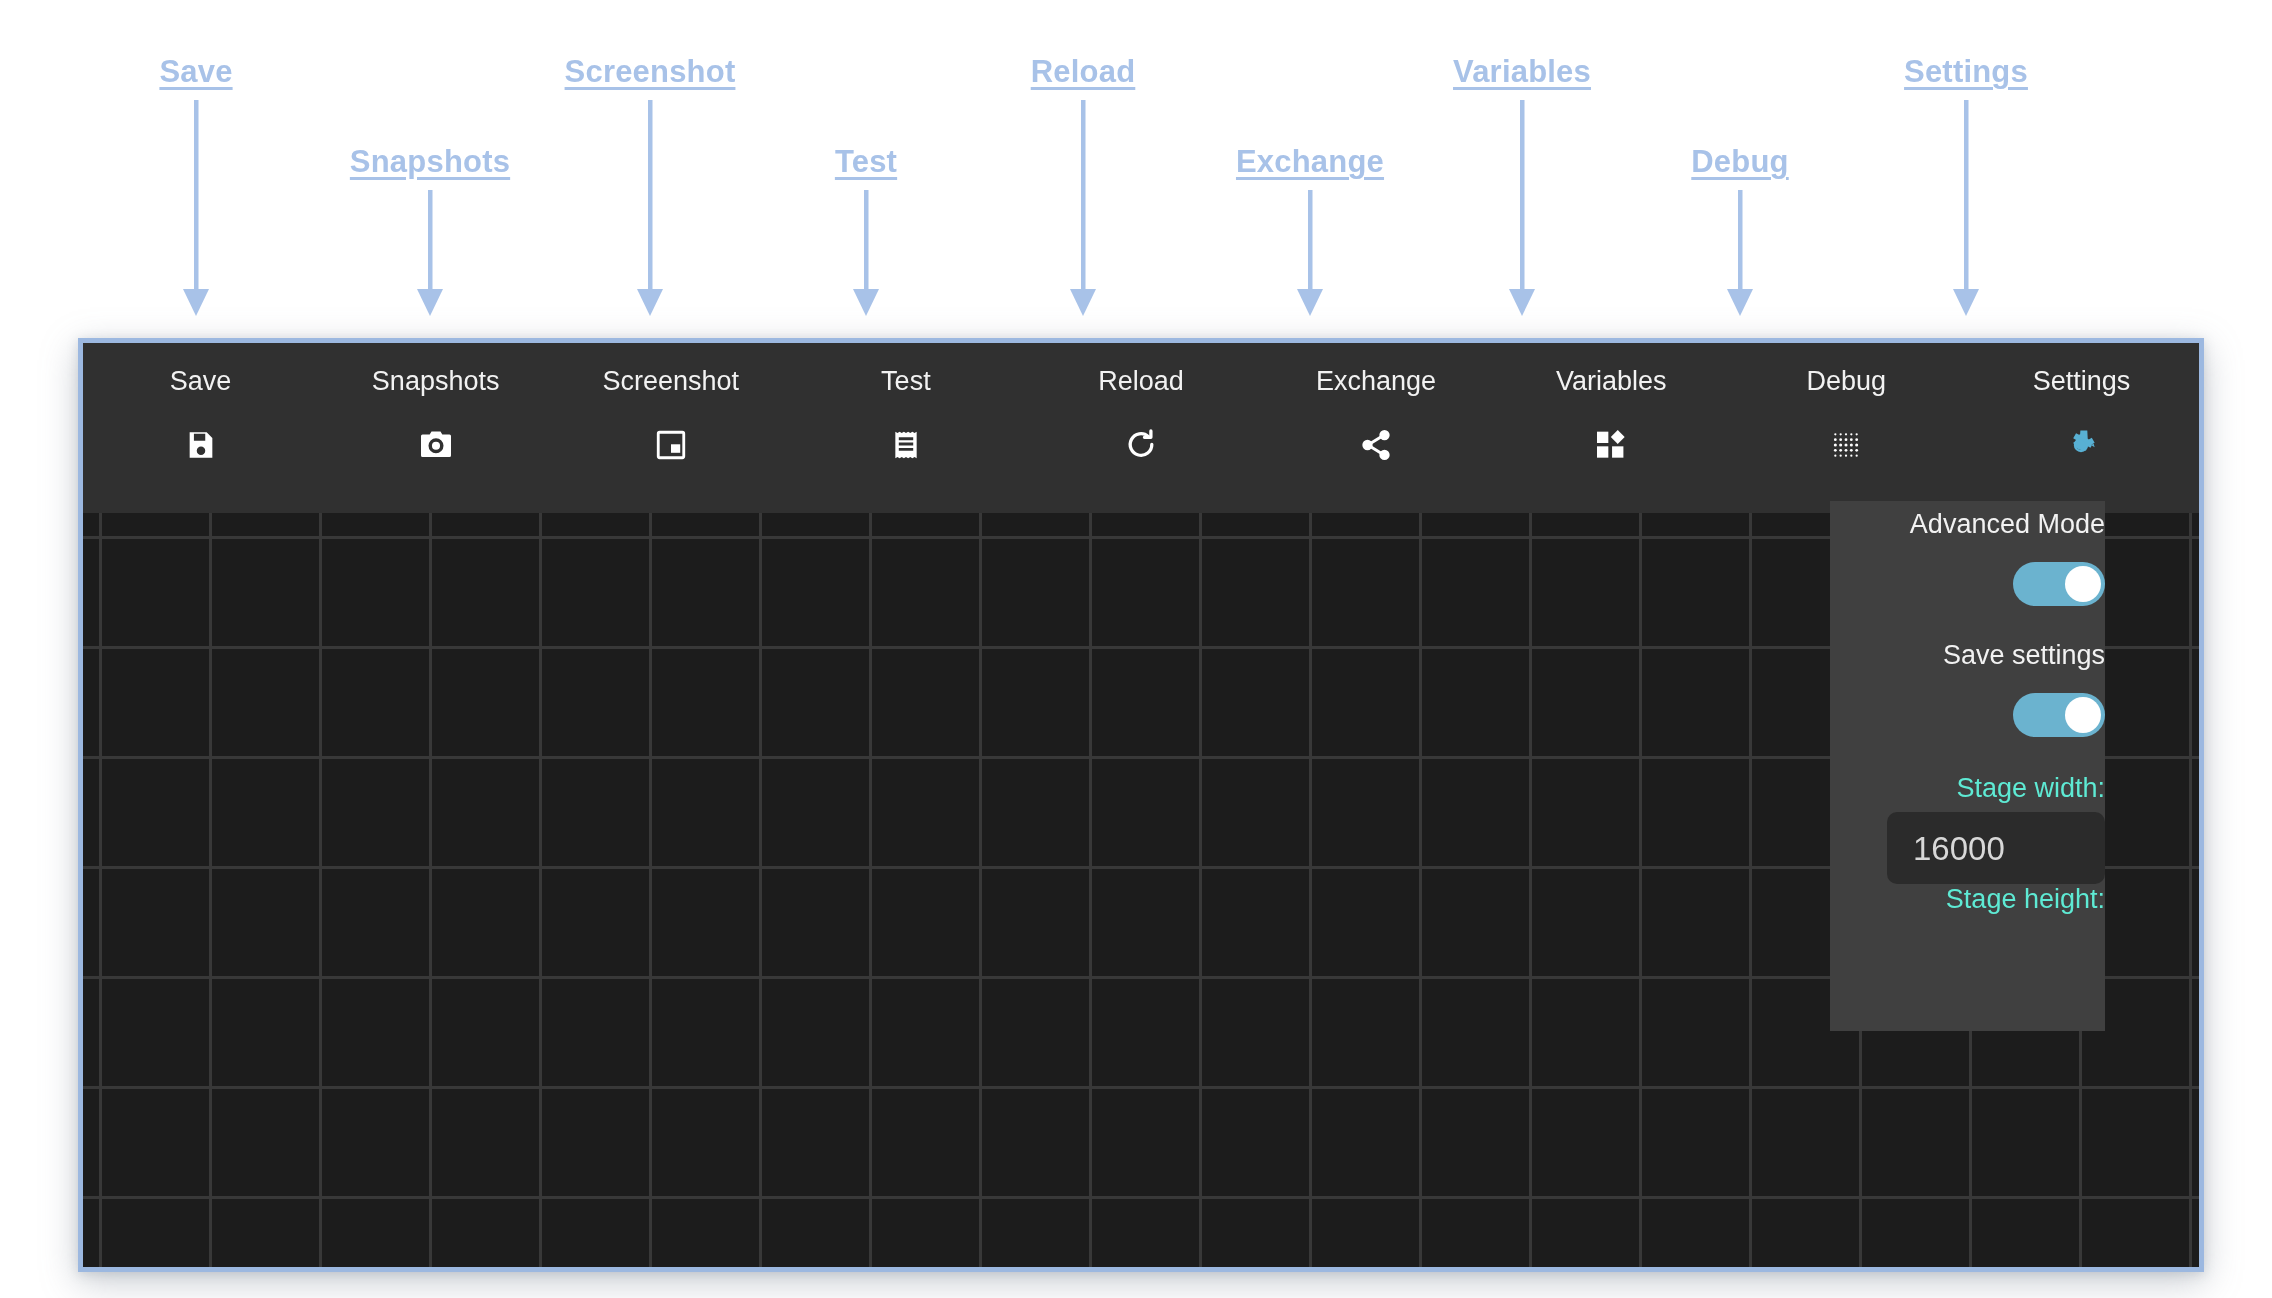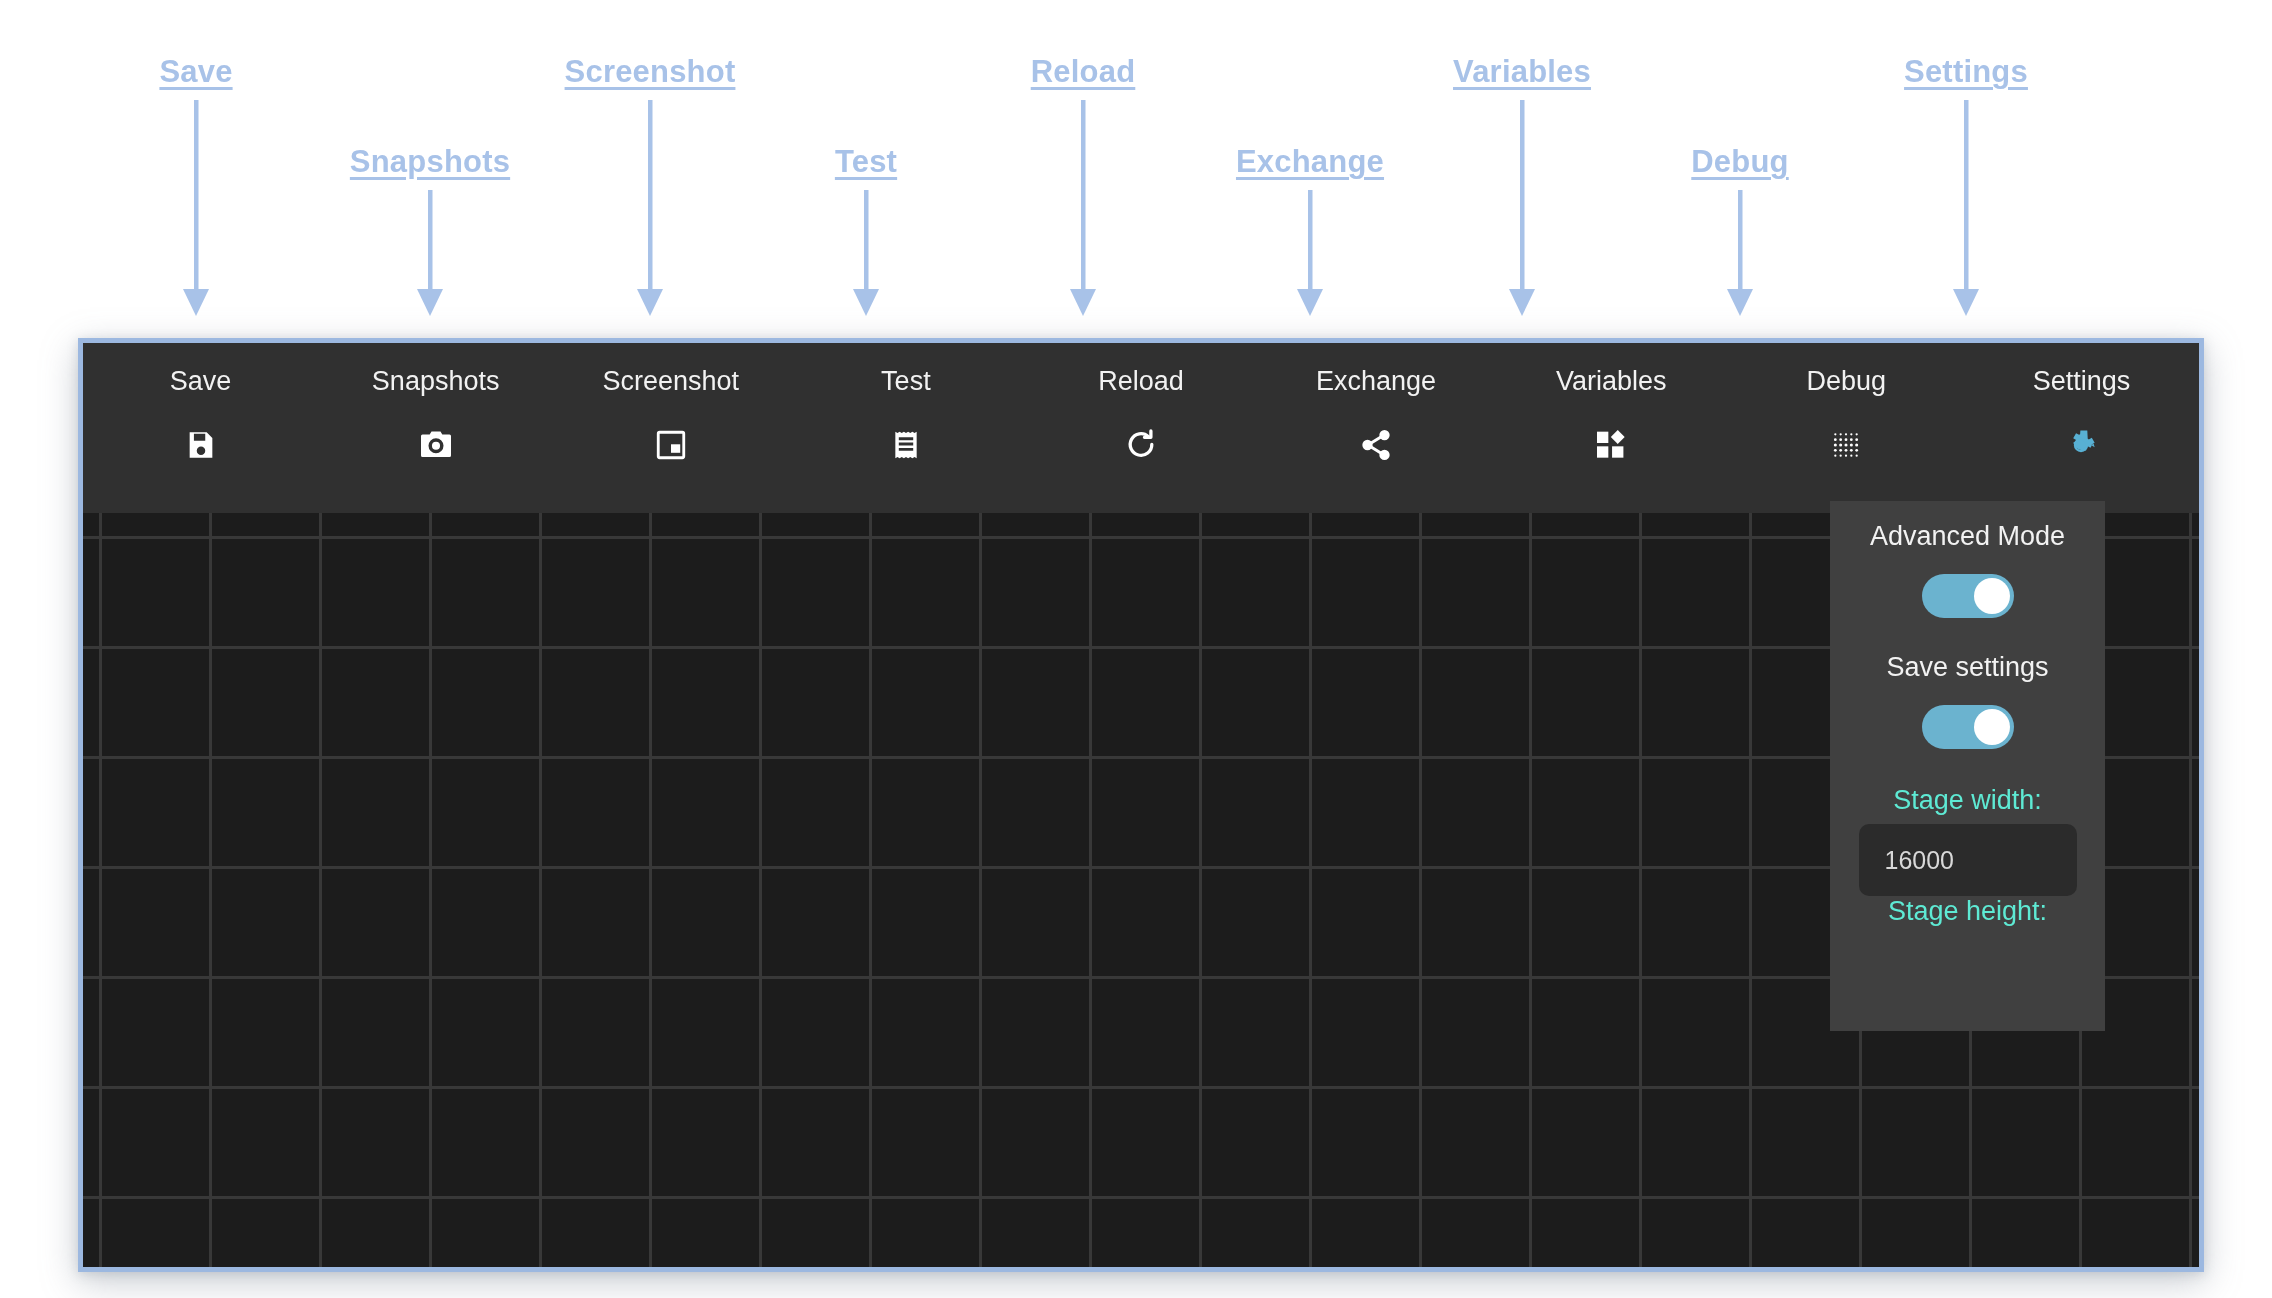--- a/index.html
+++ b/index.html
@@ -115,22 +115,22 @@
   #settings-panel {
     position: absolute;
     left: 1747px;
     top: 158px;
     width: 275px;
     height: 530px;
     background: #404040;
     z-index: 20;
     display: flex;
     flex-direction: column;
-    align-items: center;
-    padding-top: 22px;
+    align-items: flex-end;
+    padding-top: 10px;
     box-sizing: border-box;
   }
   .setting-label {
     color: #f2f2f2;
     font-size: 27px;
     line-height: 1;
     text-align: center;
     white-space: nowrap;
   }
   .toggle {
@@ -166,21 +166,21 @@
     background: #2b2b2b;
     border-radius: 10px;
     display: flex;
     align-items: center;
     padding-left: 26px;
     box-sizing: border-box;
     cursor: text;
   }
   .field-value {
     color: #d8d8d8;
-    font-size: 25px;
+    font-size: 33px;
     line-height: 1;
   }
 </style>
 </head>
 <body>
 
 <div id="annotation-layer">
     <div class="anno-label" style="left: 196px; top: 56px; color: rgb(168, 194, 232);">Save</div>
     <svg class="anno-arrow" width="34" height="216" viewBox="0 0 34 216" style="left: 196px; top: 100px; position: absolute;">
       <rect x="15" y="0" width="4.5" height="190" fill="#a8c2e8"></rect>

